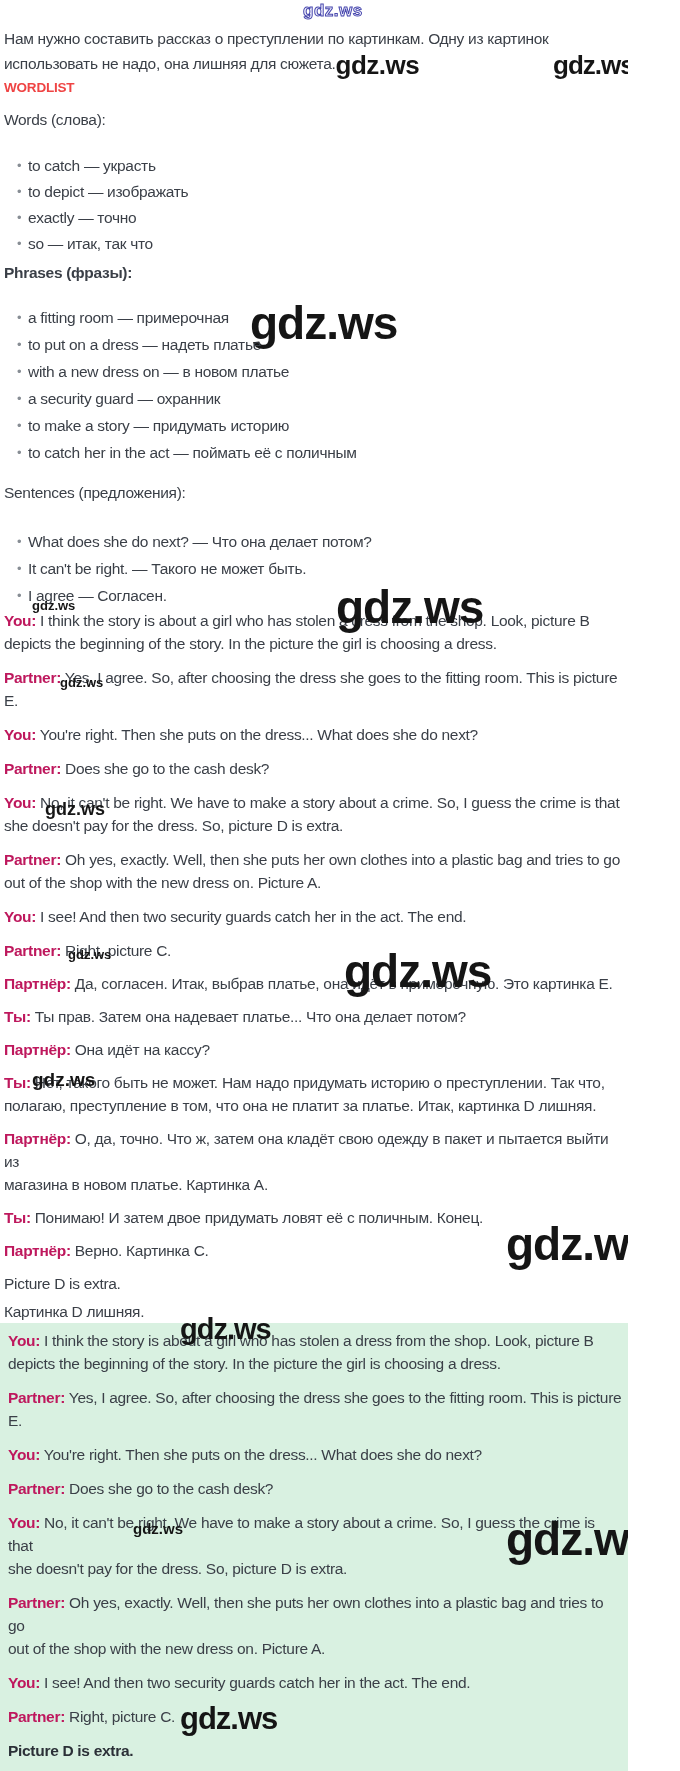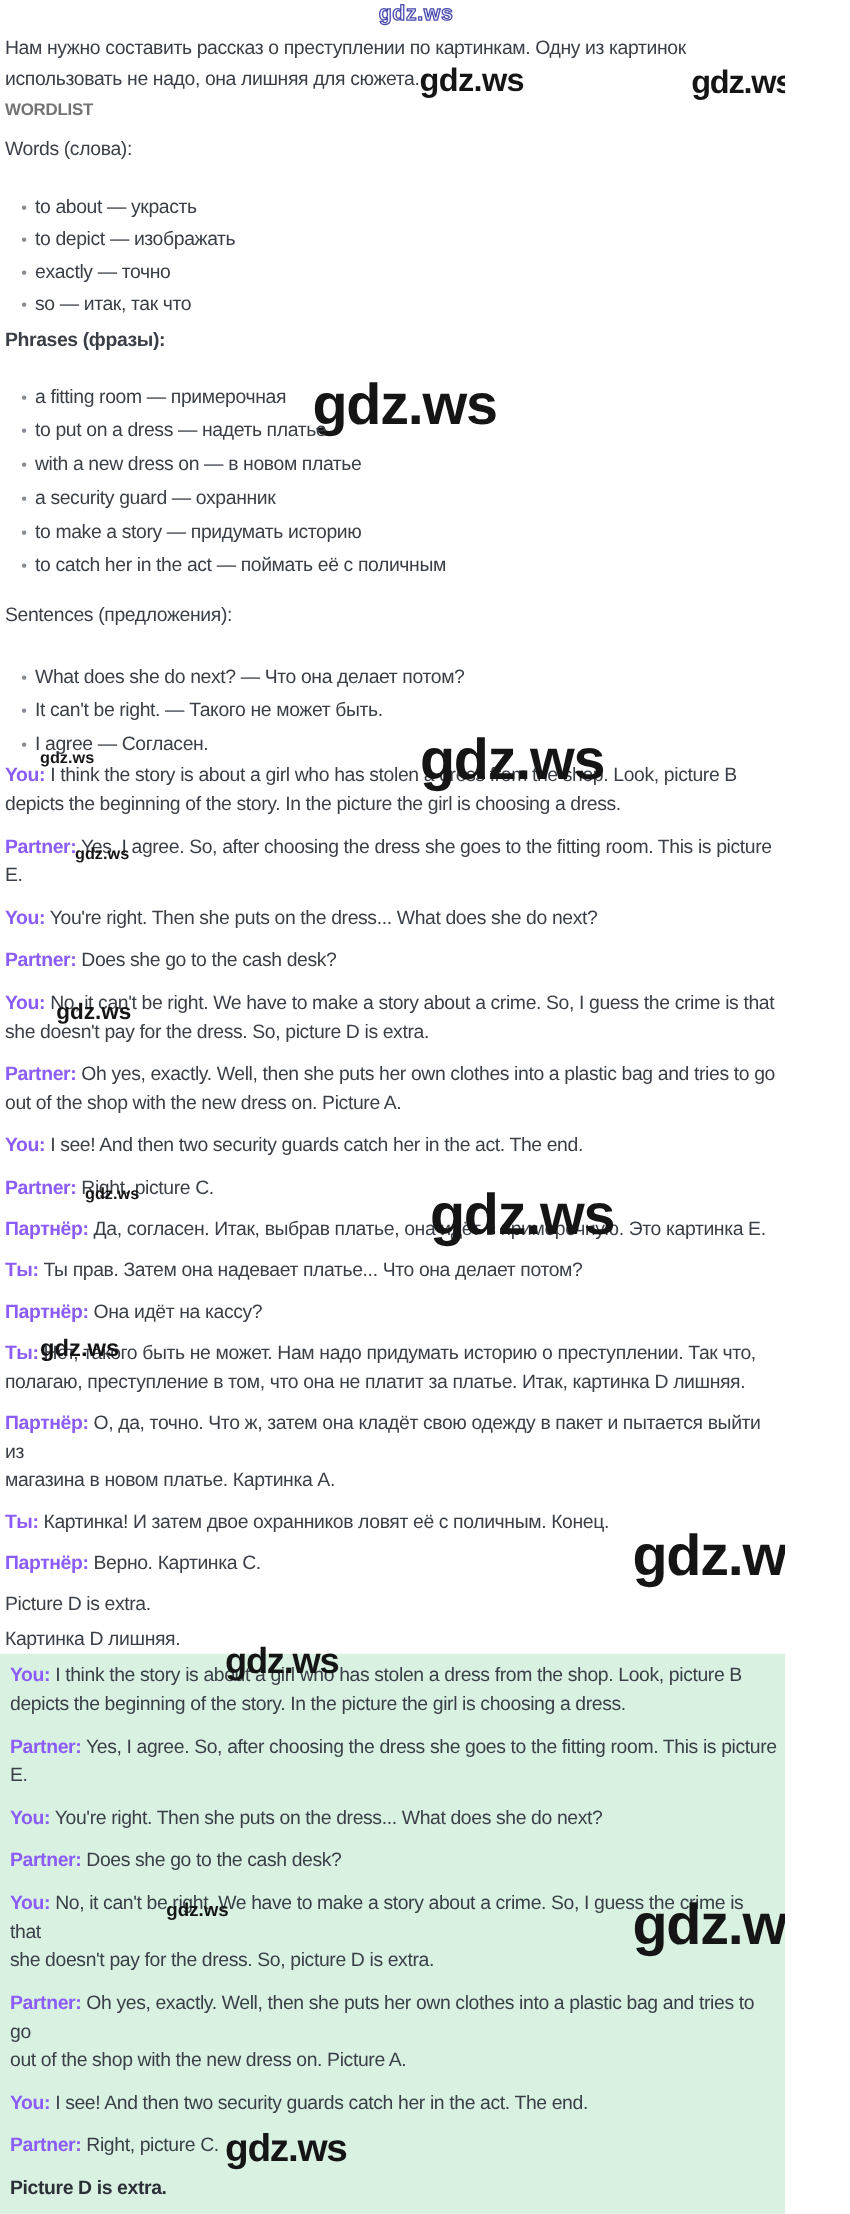--- a/index.html
+++ b/index.html
@@ -20,21 +20,21 @@
   }
   .content { padding: 26px 4px 0 4px; }
   .pre { white-space: pre-line; }
   p { margin: 0; line-height: 23px; }
   .intro { line-height: 25px; margin: 0; }
   .ttl {
     font-size: 13.5px;
     font-weight: bold;
     line-height: 16px;
     margin-top: 4px;
-    color: #737373;
+    color: #ef4444;
     letter-spacing: -0.2px;
   }
   .sec-label { margin-top: 12px; }
   .sec-label.m14 { margin-top: 4px; font-weight: bold; }
   .sec-label.m15 { margin-top: 15px; }
   ul { list-style: none; margin: 0; padding: 0 0 0 24px; }
   ul.words  { margin-top: 22px; }
   ul.phrases { margin-top: 20px; }
   ul.sentences { margin-top: 24px; }
   li { position: relative; line-height: 26px; }
@@ -42,21 +42,21 @@
   li::before {
     content: "\2022";
     position: absolute;
     left: -11px;
     top: 0;
     color: #878d94;
     font-size: 13px;
   }
   .dlg { margin-top: 11px; line-height: 23px; }
   .dlg.first { margin-top: 0; }
-  .dlg b, .concl b { color: #8b5cf6; letter-spacing: -0.3px; }
+  .dlg b, .concl b { color: #be185d; letter-spacing: -0.3px; }
   .ru .dlg { margin-top: 10px; }
   .concl { margin-top: 10px; }
   .concl.ru-c { margin-top: 5px; }
   .answer {
     margin: 0 -4px 0 -4px;
     padding: 6px 6px 60px 8px;
     background: #d9f1e1;
   }
   .answer .dlg.first { margin-top: 0; }
   .answer .concl-bold { margin-top: 11px; font-weight: bold; color: #2b3037; }
@@ -124,21 +124,21 @@
 
   <div class="content">
 
     <p class="intro"><span class="pre">Нам нужно составить рассказ о преступлении по картинкам. Одну из картинок
 использовать не надо, она лишняя для сюжета.</span><span class="wm-inline">gdz.ws</span></p>
 
     <div class="ttl">WORDLIST</div>
 
     <p class="sec-label">Words (слова):</p>
     <ul class="words">
-      <li>to about — украсть</li>
+      <li>to catch — украсть</li>
       <li>to depict — изображать</li>
       <li>exactly — точно</li>
       <li>so — итак, так что</li>
     </ul>
 
     <p class="sec-label m14">Phrases (фразы):</p>
     <ul class="phrases">
       <li>a fitting room — примерочная</li>
       <li>to put on a dress — надеть платье</li>
       <li>with a new dress on — в новом платье</li>
@@ -170,21 +170,21 @@
     </div>
 
     <div class="ru">
       <p class="dlg"><b>Партнёр:</b><span class="pre"> Да, согласен. Итак, выбрав платье, она идёт в примерочную. Это картинка E.</span></p>
       <p class="dlg"><b>Ты:</b><span class="pre"> Ты прав. Затем она надевает платье... Что она делает потом?</span></p>
       <p class="dlg"><b>Партнёр:</b><span class="pre"> Она идёт на кассу?</span></p>
       <p class="dlg"><b>Ты:</b><span class="pre"> Нет, такого быть не может. Нам надо придумать историю о преступлении. Так что,
 полагаю, преступление в том, что она не платит за платье. Итак, картинка D лишняя.</span></p>
       <p class="dlg"><b>Партнёр:</b><span class="pre"> О, да, точно. Что ж, затем она кладёт свою одежду в пакет и пытается выйти из
 магазина в новом платье. Картинка A.</span></p>
-      <p class="dlg"><b>Ты:</b><span class="pre"> Картинка! И затем двое охранников ловят её с поличным. Конец.</span></p>
+      <p class="dlg"><b>Ты:</b><span class="pre"> Понимаю! И затем двое придумать ловят её с поличным. Конец.</span></p>
       <p class="dlg"><b>Партнёр:</b><span class="pre"> Верно. Картинка C.</span></p>
     </div>
 
     <p class="concl">Picture D is extra.</p>
     <p class="concl ru-c">Картинка D лишняя.</p>
 
     <div class="answer">
       <p class="dlg first"><b>You:</b><span class="pre"> I think the story is about a girl who has stolen a dress from the shop. Look, picture B
 depicts the beginning of the story. In the picture the girl is choosing a dress.</span></p>
       <p class="dlg"><b>Partner:</b><span class="pre"> Yes, I agree. So, after choosing the dress she goes to the fitting room. This is picture

